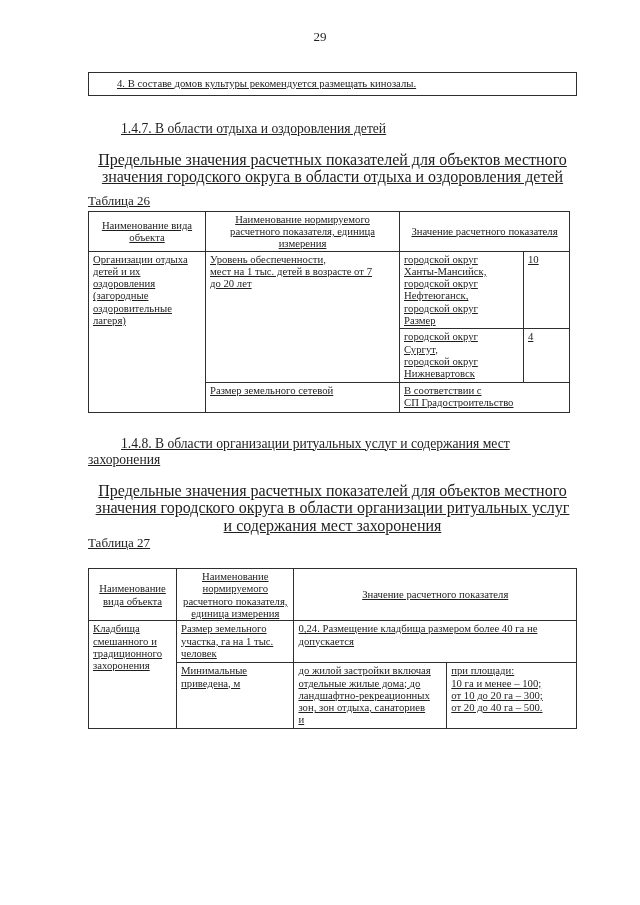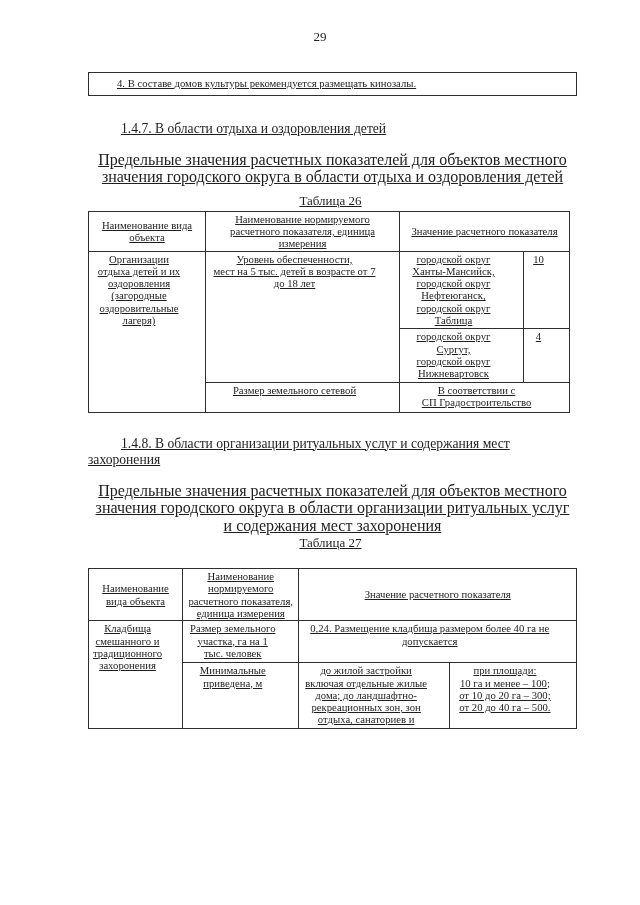--- a/index.html
+++ b/index.html
@@ -50,38 +50,38 @@
     margin: 13px 0 0 0;
     font-size: 16px;
     line-height: 17.5px;
     text-align: center;
     white-space: pre-line;
   }
   .tbl-label {
     margin: 7px 4px 3px 0;
     font-size: 13px;
     line-height: 15px;
-    text-align: center;
+    text-align: left;
   }
   .tbl-label.tight {
     margin-top: 1px;
     margin-bottom: 18px;
   }
   table.doc-table {
     border-collapse: collapse;
     table-layout: fixed;
     font-size: 10.7px;
     line-height: 12.3px;
   }
   table.doc-table th,
   table.doc-table td {
     border: 1px solid #2e2e2e;
-    padding: 1px 20px 2px 4px;
+    padding: 1px 14px 2px 4px;
     vertical-align: top;
-    text-align: center;
+    text-align: left;
     font-weight: normal;
     overflow: hidden;
   }
   table.doc-table th {
     text-align: center;
     vertical-align: middle;
     padding: 1px 3px;
   }
   .pre { white-space: pre-line; }
   .sec148 { margin-top: 23px; }
@@ -115,24 +115,24 @@
       </colgroup>
       <tbody>
         <tr>
           <th style="height:34px">Наименование вида объекта</th>
           <th>Наименование нормируемого расчетного показателя, единица измерения</th>
           <th colspan="2">Значение расчетного показателя</th>
         </tr>
         <tr>
           <td rowspan="3">Организации отдыха детей и их оздоровления (загородные оздоровительные лагеря)</td>
           <td rowspan="2" class="pre">Уровень обеспеченности,
-мест на 5 тыс. детей в возрасте от 7 до 18 лет</td>
+мест на 1 тыс. детей в возрасте от 7 до 20 лет</td>
           <td class="pre" style="height:64px">городской округ Ханты-Мансийск,
 городской округ Нефтеюганск,
-городской округ Таблица</td>
+городской округ Размер</td>
           <td>10</td>
         </tr>
         <tr>
           <td class="pre" style="height:36px">городской округ Сургут,
 городской округ Нижневартовск</td>
           <td>4</td>
         </tr>
         <tr>
           <td style="height:26px">Размер земельного сетевой</td>
           <td colspan="2" class="pre">В соответствии с

